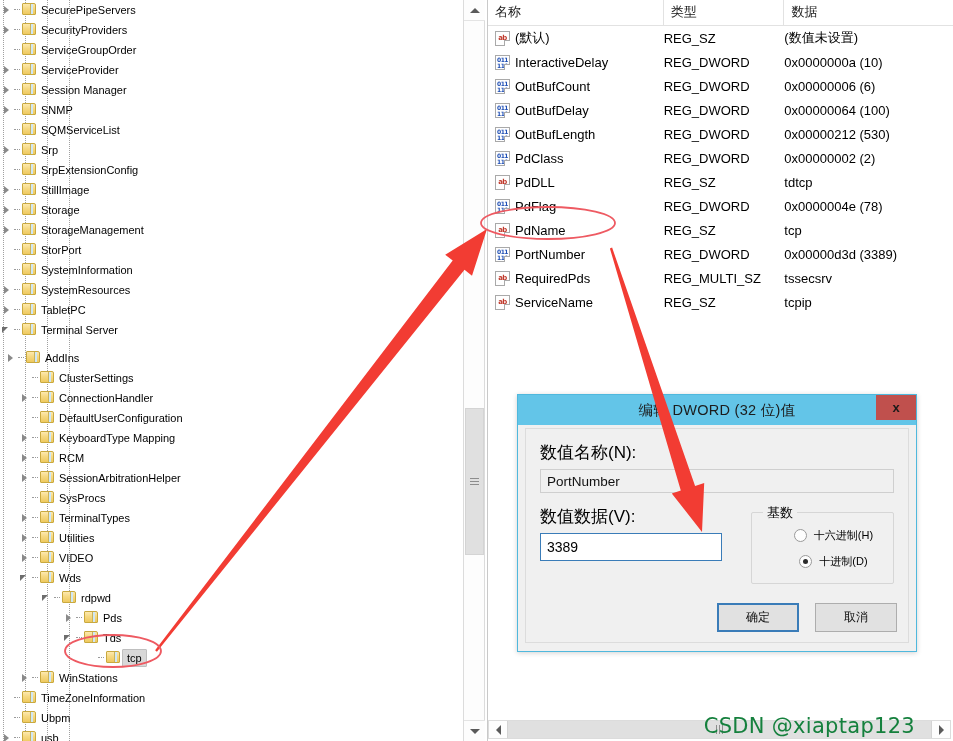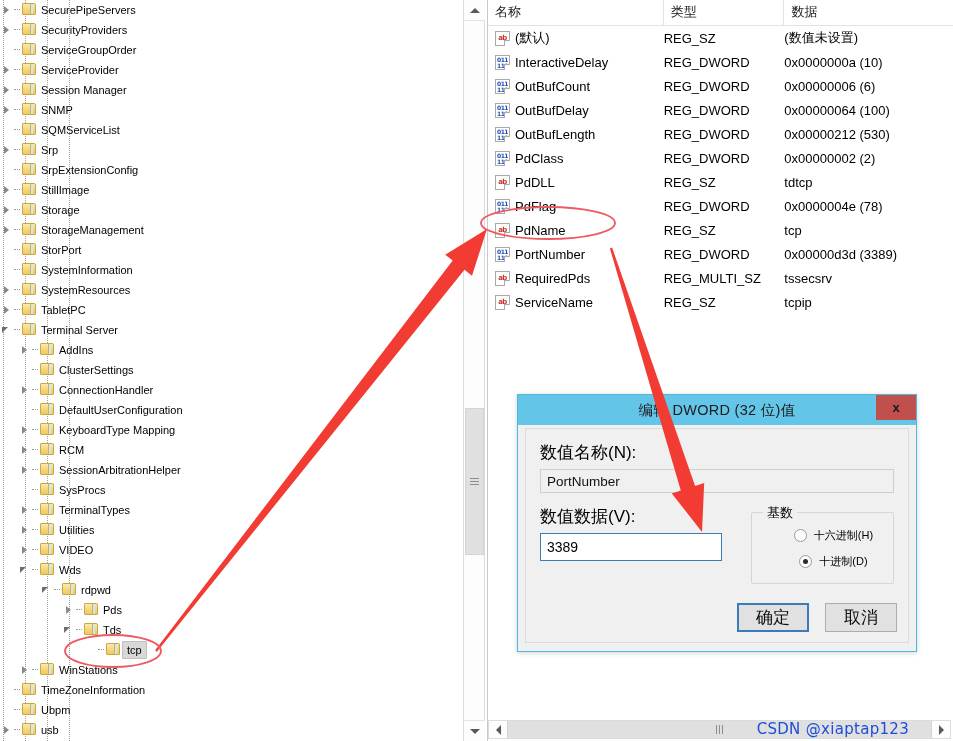--- a/index.html
+++ b/index.html
@@ -256,23 +256,23 @@
     border-right: 1px solid #d4d4d4;
     display: flex; align-items: center; justify-content: center;
   }
   .grip-h {
     width: 7px; height: 9px;
     background: repeating-linear-gradient(90deg,#8d8d8d 0 1px,transparent 1px 3px);
   }
 
   #watermark {
     position: absolute;
-    right: 44px; bottom: 3px;
-    font-size: 15px;
-    color: #1d4ed8;
+    right: 38px; bottom: 3px;
+    font-size: 21px;
+    color: #15803d;
     font-family: "DejaVu Sans", sans-serif;
     letter-spacing: 0.3px;
     user-select: none;
     z-index: 40;
   }
 
   
   #dialog {
     position: absolute;
     left: 517px; top: 394px;
@@ -391,25 +391,25 @@
     border-radius: 50%;
     background: #2b2b2b;
   }
   #dlg-buttons {
     position: absolute;
     right: 11px; bottom: 10px;
     display: flex;
     gap: 16px;
   }
   .dbtn {
-    width: 72px; height: 29px;
+    width: 82px; height: 29px;
     background: #e1e1e1;
     border: 1px solid #adadad;
     box-sizing: border-box;
-    font-size: 17px;
+    font-size: 12px;
     display: flex; align-items: center; justify-content: center;
     color: #0e0e0e;
     font-family: "Liberation Sans", sans-serif;
   }
   .dbtn.primary { border: 2px solid #3a7cb8; }
 
   
   #annot {
     position: absolute;
     left: 0; top: 0;
@@ -521,21 +521,21 @@
       <span class="tw-dots"></span>
       <span class="tw-folder"></span>
       <span class="tw-label">TabletPC</span>
     </div>
     <div class="tree-row">
       <span class="tw-expander expanded"></span>
       <span class="tw-dots"></span>
       <span class="tw-folder"></span>
       <span class="tw-label">Terminal Server</span>
     </div>
-    <div class="tree-row" style="padding-left: 18px;">
+    <div class="tree-row" style="padding-left: 4px; margin-top: 8px;">
       <span class="tw-expander collapsed"></span>
       <span class="tw-dots"></span>
       <span class="tw-folder"></span>
       <span class="tw-label">AddIns</span>
     </div>
     <div class="tree-row" style="padding-left: 18px;">
       <span class="tw-expander leaf"></span>
       <span class="tw-dots"></span>
       <span class="tw-folder"></span>
       <span class="tw-label">ClusterSettings</span>

